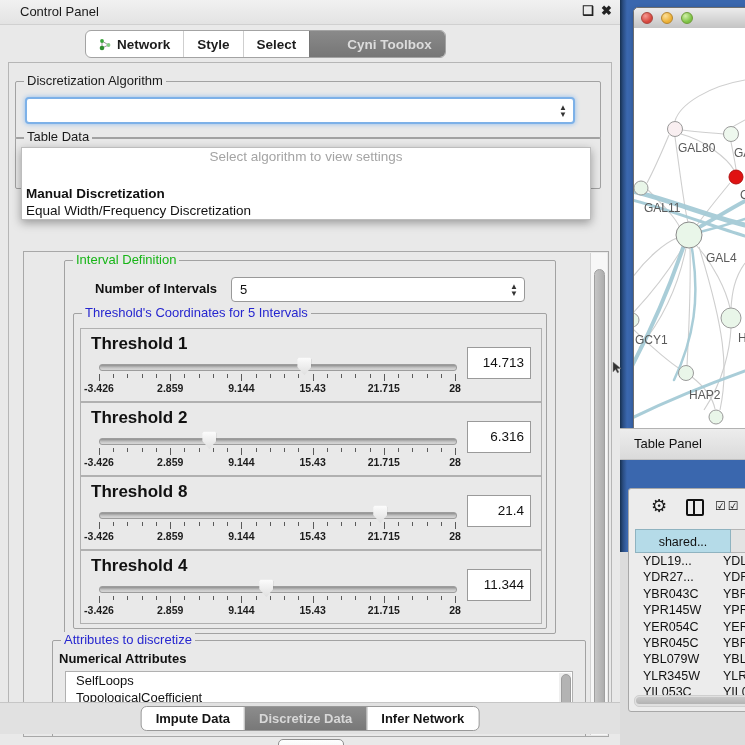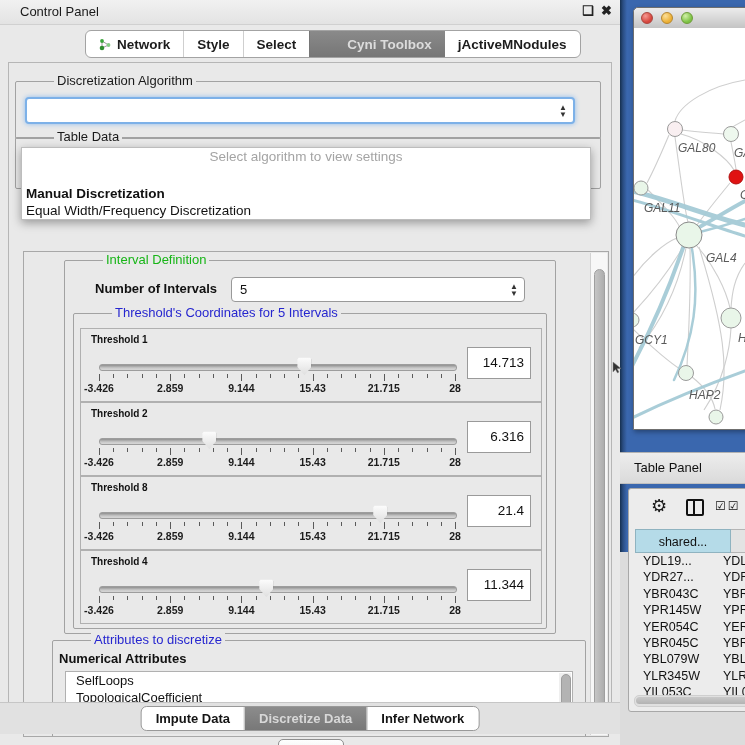--- a/index.html
+++ b/index.html
@@ -15,40 +15,40 @@
   
   #tab-bar{position:absolute;left:85px;top:30px;display:inline-flex;background:#fff;border:1px solid #a3a3a3;border-radius:6px;overflow:hidden;height:26px;}
   .tab{display:flex;align-items:center;padding:0 13px;font-size:13.5px;font-weight:600;color:#1c1c1c;border-left:1px solid #cfcfcf;cursor:default;white-space:nowrap;}
   .tab:first-child{border-left:none;}
   .tab.sel{background:linear-gradient(#8a8a8a,#767676);color:#dcdcdc;border-left-color:#767676;padding-left:37px;}
   .tab.sel+.tab{border-left:none;}
   .tabicon{margin-right:5px;display:inline-flex;}
   
   #content{position:absolute;left:8px;top:62px;width:602px;height:640px;border:1px solid #b6b6b6;background:#e9e9e9;}
   .grp{position:absolute;border:1px solid #a2a2a2;border-radius:2px;}
-  .gt{position:absolute;top:-9px;left:8px;background:#e9e9e9;padding:0 3px;font-size:13px;line-height:15px;margin-left:30px;}
+  .gt{position:absolute;top:-9px;left:8px;background:#e9e9e9;padding:0 3px;font-size:13px;line-height:15px;}
   .gt.black{color:#1a1a1a;}
   .gt.green{color:var(--green_title);}
   .gt.blue{color:var(--blue_title);}
   .combo{position:absolute;background:#fff;border:1px solid #999;border-radius:4px;font-size:13px;color:#111;padding-left:8px;box-shadow:inset 0 1px 0 #fff;}
   .combo .cv{display:block;line-height:24px;}
   .spin{position:absolute;right:5px;top:50%;margin-top:-7px;width:10px;text-align:center;color:#333;font-size:8px;line-height:7px;cursor:default;}
   .focusring{border:2px solid #7db1e8;box-shadow:0 0 5px #8cbbee;}
   
   #popup{position:absolute;left:12px;top:84px;width:568px;background:#fff;border:1px solid #bdbdbd;box-shadow:0 3px 9px rgba(0,0,0,.35);z-index:30;}
   .popt{height:17px;line-height:17px;font-size:13.5px;padding-left:4px;color:#111;white-space:nowrap;}
   .popt.prompt{color:#a4a4a4;text-align:center;padding-left:0;}
   .popt.hilite{font-weight:bold;margin-top:20px;}
   
   #scrollbox{position:absolute;left:14px;top:188px;width:584px;height:484px;border:1px solid #a8a8a8;background:#e9e9e9;overflow:hidden;}
   #vscroll{position:absolute;right:1px;top:1px;bottom:1px;width:16px;background:#f7f7f7;border-left:1px solid #d2d2d2;}
   #vthumb{position:absolute;left:3px;top:16px;width:9px;height:440px;background:linear-gradient(90deg,#c6c6c6,#adadad);border:1px solid #9f9f9f;border-radius:6px;}
   
   .throw{position:absolute;left:6px;width:460px;height:72px;border:1px solid #b0b0b0;background:#e9e9e9;}
-  .thlabel{position:absolute;left:10px;top:5px;font-size:10px;font-weight:bold;color:#111;}
+  .thlabel{position:absolute;left:10px;top:5px;font-size:17px;font-weight:bold;color:#111;}
   .thtrack{position:absolute;left:18px;top:35px;width:356px;height:5px;border-radius:3px;background:linear-gradient(#8f8f8f,#c9c9c9 60%,#d6d6d6);border:1px solid #9d9d9d;}
   .ththumb{position:absolute;top:28px;width:14px;height:18px;background:linear-gradient(#fdfdfd,#dfdfdf);clip-path:polygon(8% 4%,92% 4%,100% 14%,100% 55%,50% 100%,0 55%,0 14%);filter:drop-shadow(0 0 1px #777);}
   .thticks{position:absolute;left:18px;top:45px;width:356px;height:8px;}
   .thticks i{position:absolute;top:0;width:1px;background:#5a5a5a;}
   .thticks i.ma{height:7px;}
   .thticks i.mi{height:4px;}
   .thlabels{position:absolute;left:18px;top:53px;width:356px;height:12px;}
   .thlabels span{position:absolute;transform:translateX(-50%);font-size:10.5px;font-weight:bold;color:#1c1c1c;white-space:nowrap;}
   .thval{position:absolute;right:10px;top:18px;width:56px;height:30px;background:#fff;border:1px solid #9a9a9a;font-size:13.5px;line-height:30px;text-align:right;padding-right:6px;color:#111;}
   
@@ -59,31 +59,31 @@
   #attr-thumb{position:absolute;left:2px;top:1px;width:8px;height:44px;background:#b3b3b3;border:1px solid #9d9d9d;border-radius:5px;}
   
   #apply-btn{position:absolute;left:269px;top:676px;width:64px;height:21px;background:linear-gradient(#fefefe,#e8e8e8);border:1px solid #8f8f8f;border-radius:5px;font-size:13.5px;line-height:20px;text-align:center;color:#111;}
   #btab-strip{position:absolute;left:0;top:702px;width:620px;height:31px;background:#e1e1e1;border-top:1px solid #c6c6c6;}
   #bottom-tab-bar{position:absolute;left:50%;top:3px;transform:translateX(-50%);display:inline-flex;background:#fff;border:1px solid #999;border-radius:6px;overflow:hidden;height:23px;}
   .btab{padding:0 14px;font-size:13px;font-weight:600;line-height:23px;color:#141414;border-left:1px solid #c4c4c4;white-space:nowrap;}
   .btab:first-child{border-left:none;}
   .btab.sel{background:linear-gradient(#8c8c8c,#787878);color:#d8d8d8;}
   
   #rside{position:absolute;left:620px;top:0;width:125px;height:745px;background:#dcdcdc;}
-  #net-frame{position:absolute;left:0;top:0;width:125px;height:552px;background:linear-gradient(90deg,#16304f 0,#2a4d82 3px,var(--network_frame_blue) 7px,var(--network_frame_blue) 100%);font-style:italic;}
+  #net-frame{position:absolute;left:0;top:0;width:125px;height:552px;background:linear-gradient(90deg,#16304f 0,#2a4d82 3px,var(--network_frame_blue) 7px,var(--network_frame_blue) 100%);}
   #mac-window{position:absolute;left:13px;top:7px;width:115px;height:421px;background:#fff;border:1px solid #6f6f6f;border-radius:5px 0 0 0;box-shadow:1px 2px 5px rgba(0,0,0,.35);}
   #mac-titlebar{position:absolute;left:0;top:0;right:0;height:20px;background:linear-gradient(#ececec,#c4c4c4);border-bottom:1px solid #979797;border-radius:5px 0 0 0;}
   .tl{position:absolute;top:4px;width:12px;height:12px;border-radius:50%;}
   #tl-red{left:7px;background:radial-gradient(circle at 35% 30%,#f59a93,#d6453c 65%);border:1px solid #a8453e;box-sizing:border-box;}
   #tl-yellow{left:27px;background:radial-gradient(circle at 35% 30%,#fbdf9a,#ecaf33 65%);border:1px solid #b5862f;box-sizing:border-box;}
   #tl-green{left:47px;background:radial-gradient(circle at 35% 30%,#d2f0a8,#7cc243 65%);border:1px solid #6e9b3a;box-sizing:border-box;}
   #canvas{position:absolute;left:0;top:20px;right:0;bottom:0;overflow:hidden;background:#fff;}
   #netsvg text{font-size:12px;fill:#5a5a5a;font-family:"Liberation Sans",sans-serif;}
   
-  #tp-header{position:absolute;left:0;top:452px;width:125px;height:30px;background:linear-gradient(#ededed,#dadada);border-top:1px solid #b2b2b2;border-bottom:1px solid #c0c0c0;}
+  #tp-header{position:absolute;left:0;top:428px;width:125px;height:30px;background:linear-gradient(#ededed,#dadada);border-top:1px solid #b2b2b2;border-bottom:1px solid #c0c0c0;}
   #tp-title{position:absolute;left:14px;top:7px;font-size:13px;color:#111;}
   #tp-body{position:absolute;left:8px;top:488px;width:150px;height:222px;background:#ececec;border:1px solid #a8a8a8;border-radius:3px;}
   #gear{position:absolute;left:22px;top:6px;font-size:18px;color:#1a1a1a;font-family:"DejaVu Sans",sans-serif;}
   #colicon{position:absolute;left:57px;top:10px;width:14px;height:13px;border:2px solid #111;border-radius:2px;}
   #colicon:before{content:"";position:absolute;left:5px;top:0;width:2px;height:13px;background:#111;}
   #checks{position:absolute;left:86px;top:10px;font-size:12px;letter-spacing:2px;color:#111;font-family:"DejaVu Sans",sans-serif;}
   #tbl{position:absolute;left:6px;top:40px;right:4px;bottom:16px;overflow:hidden;}
   #tbl-head{display:flex;height:24px;}
   .hc{font-size:12.5px;line-height:24px;text-align:center;color:#111;box-sizing:border-box;}
   #hc1{width:96px;background:var(--table_header_highlight);border:1px solid #8fb3c0;}
@@ -124,23 +124,20 @@
           <span>Network</span>
         </div>
         <div class="tab">
           <span>Style</span>
         </div>
         <div class="tab">
           <span>Select</span>
         </div>
         <div class="tab sel">
           <span>Cyni Toolbox</span>
-        </div>
-        <div class="tab">
-          <span>jActiveMNodules</span>
         </div>
       </div>
 
     <div id="content">
 
       <div class="grp" style="left:6px;top:18px;width:584px;height:56px;">
         <span class="gt black">Discretization Algorithm</span>
         <div class="combo focusring" style="left:9px;top:15px;width:538px;height:23px;">
           <span class="cv"></span>
           <span class="spin">▲<br>▼</span>

